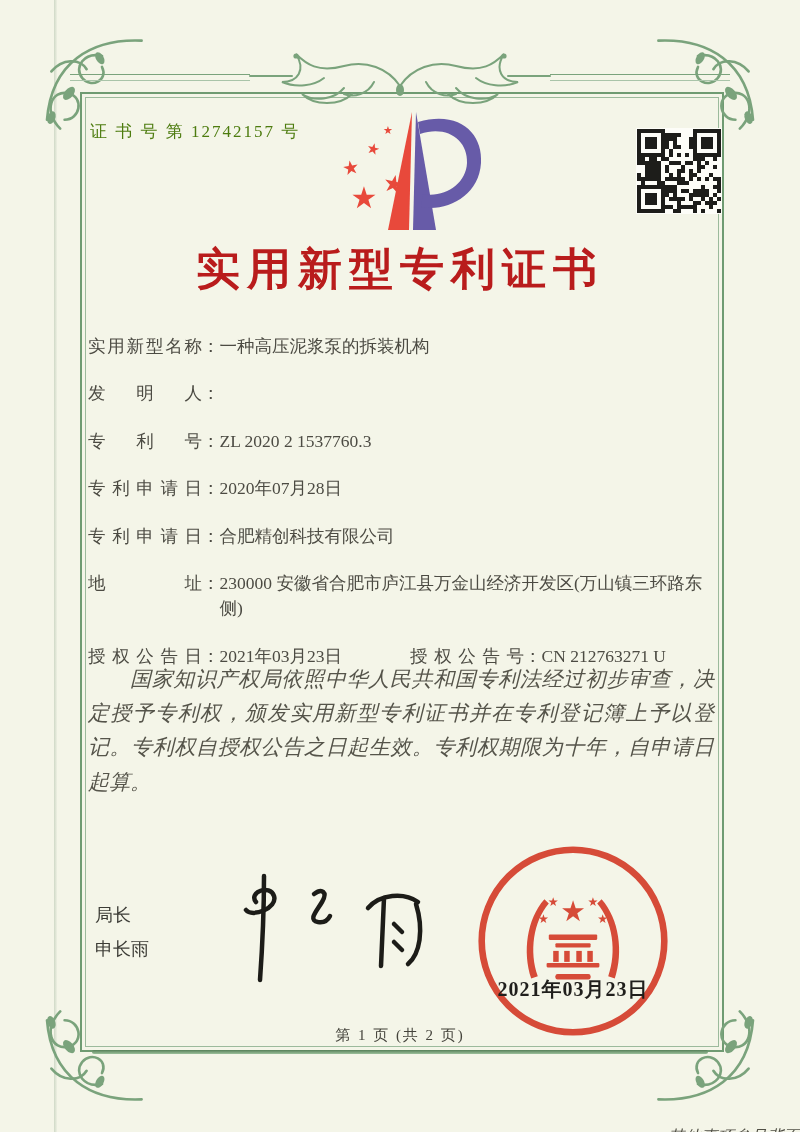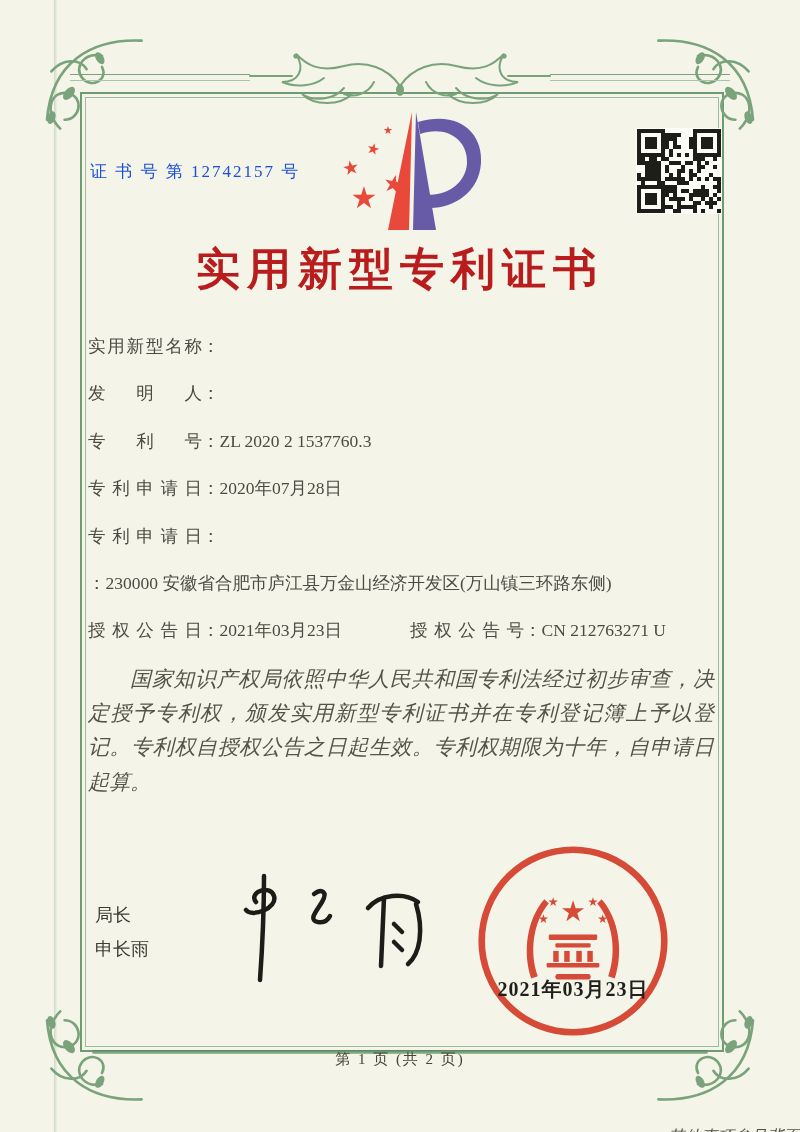--- a/index.html
+++ b/index.html
@@ -19,21 +19,21 @@
   .fl-tl{left:36px;top:34px;}
   .fl-tr{right:36px;top:34px;transform:scaleX(-1);}
   .fl-bl{left:36px;bottom:26px;transform:scaleY(-1);}
   .fl-br{right:36px;bottom:26px;transform:scale(-1,-1);}
   .top-rule{position:absolute;top:74px;height:5px;border-top:1.5px solid #7aa37c;border-bottom:1px solid #a9c4a9;}
   .top-rule.left{left:70px;width:180px;}
   .top-rule.right{right:70px;width:180px;}
   .top-ornament{position:absolute;left:248px;top:42px;width:304px;height:68px;color:#7aa37c;}
   .bottom-rule{position:absolute;left:92px;top:1050px;width:616px;height:4px;border-radius:3px;
     background:linear-gradient(to bottom,#557f58,#9cc09b);}
-  .cert-no{position:absolute;left:90px;top:120px;font-size:17px;letter-spacing:2px;color:#1d4ed8;margin-top:40px;}
+  .cert-no{position:absolute;left:90px;top:120px;font-size:17px;letter-spacing:2px;color:#4d7c0f;}
   .logo{position:absolute;left:330px;top:106px;width:160px;height:134px;}
   .qr{position:absolute;left:636px;top:128px;width:86px;height:86px;background:#fdfdf8;}
   .title{position:absolute;left:0;top:240px;width:100%;text-align:center;
     font-size:44px;font-weight:700;letter-spacing:7px;color:#b91c1c;}
   .fields{position:absolute;left:88px;top:334px;width:618px;font-size:17.5px;line-height:1.45;}
   .field-row{display:flex;margin-bottom:22px;}
   .f-label{display:inline-block;width:114px;text-align:justify;text-align-last:justify;
     flex:0 0 114px;color:#4c4b43;}
   .f-colon{flex:0 0 16px;}
   .f-value{flex:1;color:#4c4b43;}
@@ -43,21 +43,21 @@
   .paragraphs{position:absolute;left:88px;top:662px;width:626px;
     font-size:21px;line-height:1.63;text-align:justify;font-style:italic;color:#55544a;}
   .paragraphs p{margin:0;text-indent:2em;}
   .signoff{position:absolute;left:95px;top:898px;font-size:18px;color:#3c3c36;line-height:1.9;
     font-family:"Liberation Sans","DejaVu Sans",sans-serif;}
   .signature{position:absolute;left:218px;top:868px;width:215px;height:120px;color:#1c1c18;}
   .seal{position:absolute;left:474px;top:842px;width:198px;height:198px;opacity:.92;}
   .seal-date{position:absolute;left:468px;top:976px;width:210px;text-align:center;
     font-size:20px;font-weight:700;letter-spacing:1px;color:#201f1c;}
   .page-num{position:absolute;left:0;top:1026px;width:100%;text-align:center;
-    font-size:15px;letter-spacing:2px;color:#45443c;margin-top:24px;}
+    font-size:15px;letter-spacing:2px;color:#45443c;}
   .back-note{position:absolute;left:0;top:1080px;width:100%;text-align:right;
     font-size:16.5px;font-style:italic;color:#504f45;margin-top:46px;}
 </style>
 </head>
 <body>
 
 <div class="page">
 
   <div class="scan-edge"></div>
 
@@ -311,40 +311,43 @@
         <rect x="81" y="81" width="4" height="4" fill="#1d1d1a"></rect>
       </svg>
   </div>
 
   <div class="title">实用新型专利证书</div>
 
   <div class="fields">
     <div class="field-row">
       <span class="f-label">实用新型名称</span>
         <span class="f-colon">：</span>
+        <span class="f-value">一种高压泥浆泵的拆装机构</span>
     </div>
     <div class="field-row">
       <span class="f-label">发明人</span>
         <span class="f-colon">：</span>
     </div>
     <div class="field-row">
       <span class="f-label">专利号</span>
         <span class="f-colon">：</span>
         <span class="f-value">ZL 2020 2 1537760.3</span>
     </div>
     <div class="field-row">
       <span class="f-label">专利申请日</span>
         <span class="f-colon">：</span>
         <span class="f-value">2020年07月28日</span>
     </div>
     <div class="field-row">
       <span class="f-label">专利申请日</span>
         <span class="f-colon">：</span>
-    </div>
-    <div class="field-row">
+        <span class="f-value">合肥精创科技有限公司</span>
+    </div>
+    <div class="field-row">
+      <span class="f-label">地址</span>
         <span class="f-colon">：</span>
         <span class="f-value">230000 安徽省合肥市庐江县万金山经济开发区(万山镇三环路东侧)</span>
     </div>
     <div class="grant-row">
       <span class="grant-pair first">
         <span class="f-label">授权公告日</span>
           <span class="f-colon">：</span>
           <span>2021年03月23日</span>
       </span>
       <span class="grant-pair">

